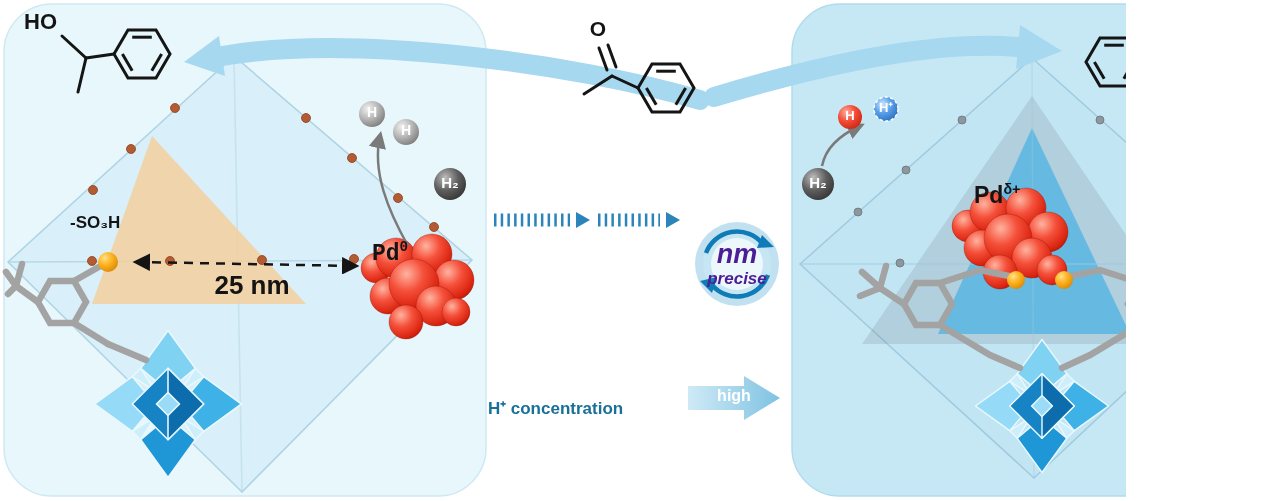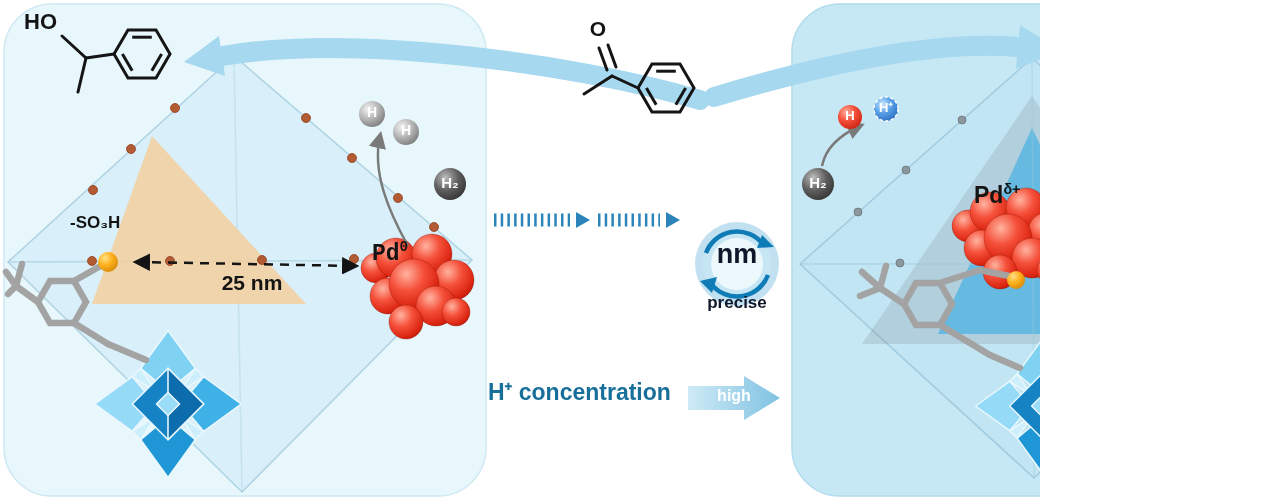--- a/index.html
+++ b/index.html
@@ -1,22 +1,22 @@
 <!DOCTYPE html>
 <html><head>
 <meta charset="utf-8">
 <style>
   html,body{margin:0;padding:0;background:#ffffff;}
-  #canvas{position:relative;width:1040px;height:501px;overflow:hidden;background:#ffffff;
+  #canvas{position:relative;width:1126px;height:501px;overflow:hidden;background:#ffffff;
           font-family:"Liberation Sans", sans-serif;}
   #figure-svg{position:absolute;left:0;top:0;}
   .lbl{position:absolute;font-weight:700;color:#141414;line-height:1.05;white-space:nowrap;}
   .center{text-align:center;}
   .white{color:#ffffff;}
-  .blue{color:#0f172a;}
+  .blue{color:#4c1d95;font-style:italic;}
   .teal{color:#186f99;}
   sup{font-size:62%;}
 </style>
 </head>
 <body>
 
 <div id="canvas">
 
 <svg id="figure-svg" width="1269" height="501" viewBox="0 0 1269 501">
   <defs>
@@ -248,34 +248,34 @@
 
   <polygon points="688,386 744,386 744,376 780,398 744,420 744,410 688,410" fill="url(#concGrad)"></polygon>
 </svg>
 
 <div class="lbl" style="left:24px;top:10px;font-size:22px;">HO</div>
 
 <div class="lbl center" style="left:586px;top:18px;width:24px;font-size:21px;">O</div>
 
 <div class="lbl" style="left:70px;top:214px;font-size:17px;">-SO₃H</div>
 
-<div class="lbl center" style="left:204px;top:272px;width:96px;font-size:21px;">25 nm</div>
+<div class="lbl center" style="left:204px;top:272px;width:96px;font-size:26px;">25 nm</div>
 
 <div class="lbl" style="left:372px;top:240px;font-size:23px;font-family:Liberation Mono, monospace;">
   <span>Pd</span><sup>0</sup>
 </div>
 
 <div class="lbl white center" style="left:359px;top:105px;width:26px;font-size:14px;">H</div>
 <div class="lbl white center" style="left:393px;top:123px;width:26px;font-size:14px;">H</div>
 <div class="lbl white center" style="left:430px;top:175px;width:40px;font-size:15px;">H₂</div>
 
 <div class="lbl blue center" style="left:697px;top:240px;width:80px;font-size:27px;">nm</div>
-<div class="lbl blue center" style="left:695px;top:270px;width:84px;font-size:17px;margin-top:24px;">precise</div>
-
-<div class="lbl teal" style="left:488px;top:380px;font-size:23px;">H⁺ concentration</div>
+<div class="lbl blue center" style="left:695px;top:270px;width:84px;font-size:17px;">precise</div>
+
+<div class="lbl teal" style="left:488px;top:400px;font-size:17px;">H⁺ concentration</div>
 <div class="lbl white center" style="left:708px;top:388px;width:52px;font-size:16px;">high</div>
 
 <div class="lbl white center" style="left:798px;top:175px;width:40px;font-size:15px;">H₂</div>
 <div class="lbl white center" style="left:838px;top:109px;width:24px;font-size:13px;">H</div>
 <div class="lbl white center" style="left:872px;top:101px;width:28px;font-size:13px;">H⁺</div>
 
 <div class="lbl" style="left:958px;top:182px;font-size:23px;margin-left:16px;">
   <span>Pd</span><sup>δ+</sup>
 </div>
 

